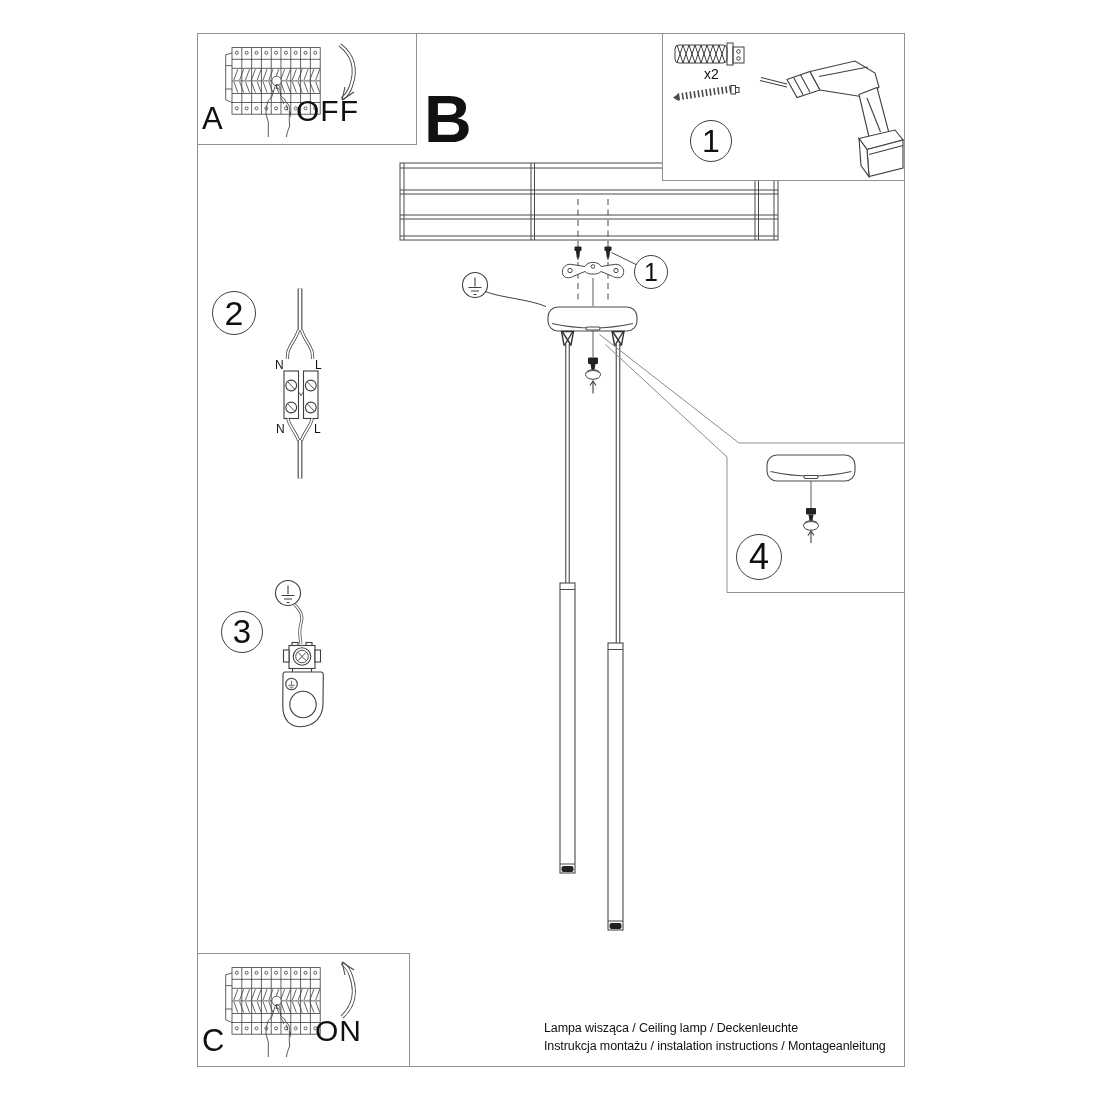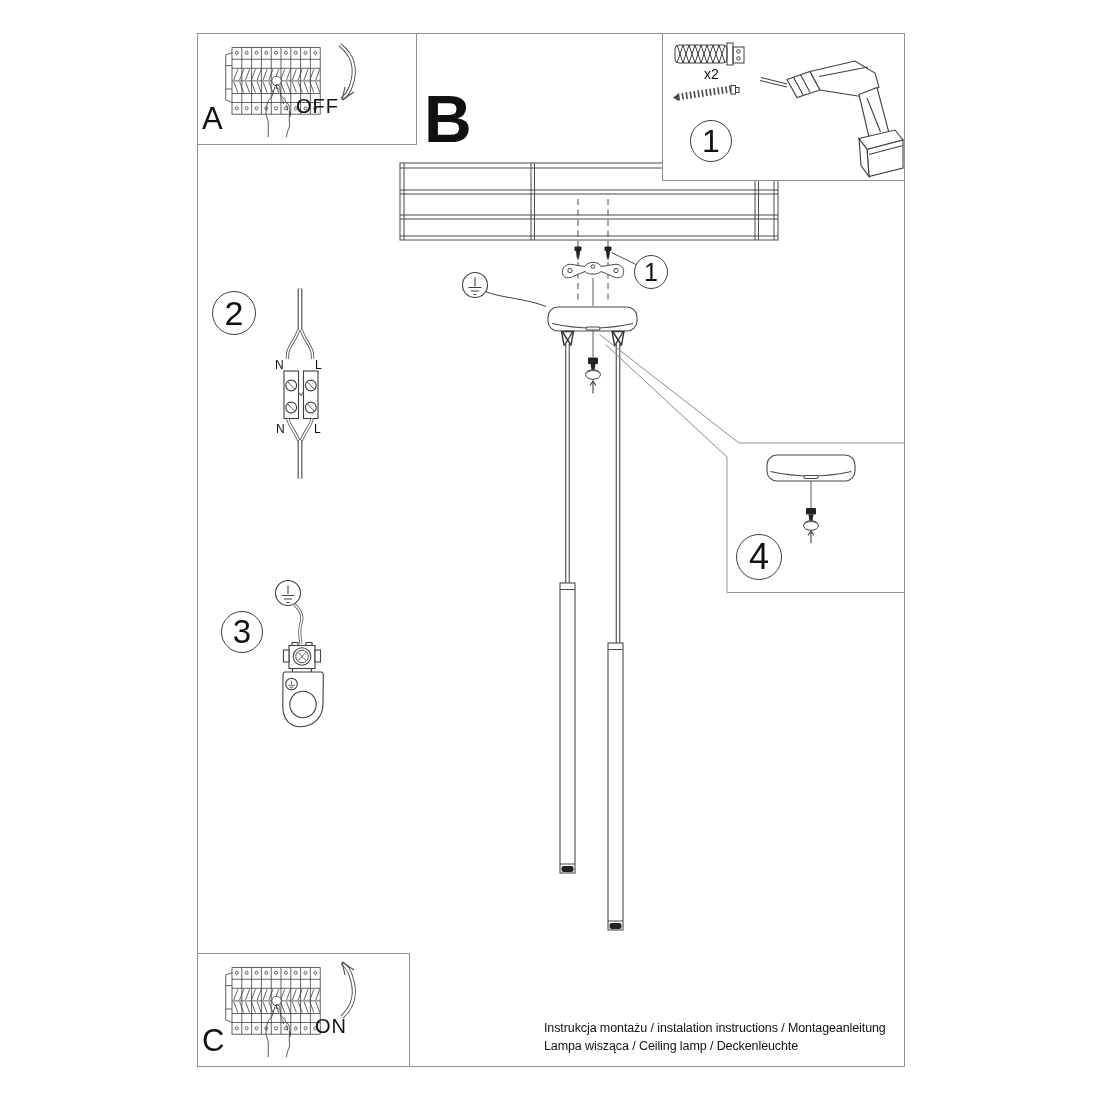--- a/index.html
+++ b/index.html
@@ -11,21 +11,21 @@
   #page{
     position:relative;width:1100px;height:1100px;background:#ffffff;
     font-family:"Liberation Sans", sans-serif;color:var(--text);
     overflow:hidden;
   }
   .panel{position:absolute;background:#fff;border:1px solid var(--border);box-sizing:border-box;z-index:2;}
   #main-frame{position:absolute;left:197px;top:33px;width:708px;height:1034px;border:1px solid var(--border);box-sizing:border-box;z-index:0;}
   #base-art{position:absolute;left:0;top:0;z-index:1;}
   .lbl{position:absolute;z-index:3;line-height:1;white-space:pre;}
   .big-letter{font-size:31px;font-weight:400;}
-  .state-word{font-size:20px;letter-spacing:1px;font-weight:400;}
+  .state-word{font-size:30px;letter-spacing:1px;font-weight:400;}
   .circle-num{
     position:absolute;z-index:3;border:1.4px solid var(--line);border-radius:50%;
     background:#fff;display:flex;align-items:center;justify-content:center;
     color:var(--text);box-sizing:border-box;
   }
   .nl{font-size:12px;z-index:3;}
   #footer{
     position:absolute;left:544px;top:1019px;z-index:3;
     font-size:12.5px;line-height:18px;letter-spacing:-0.1px;color:var(--text);
   }
@@ -321,17 +321,17 @@
     <span>2</span>
   </div>
   <div class="circle-num" style="left:221px;top:611px;width:42px;height:42px;font-size:33px;">
     <span>3</span>
   </div>
   <div class="circle-num" style="left:736px;top:534px;width:46px;height:46px;font-size:36px;">
     <span>4</span>
   </div>
 
   <div id="footer">
+    <div>Lampa wisząca / Ceiling lamp / Deckenleuchte</div>
     <div>Instrukcja montażu / instalation instructions / Montageanleitung</div>
-    <div>Lampa wisząca / Ceiling lamp / Deckenleuchte</div>
   </div>
 
 </div>
 
 </body></html>

